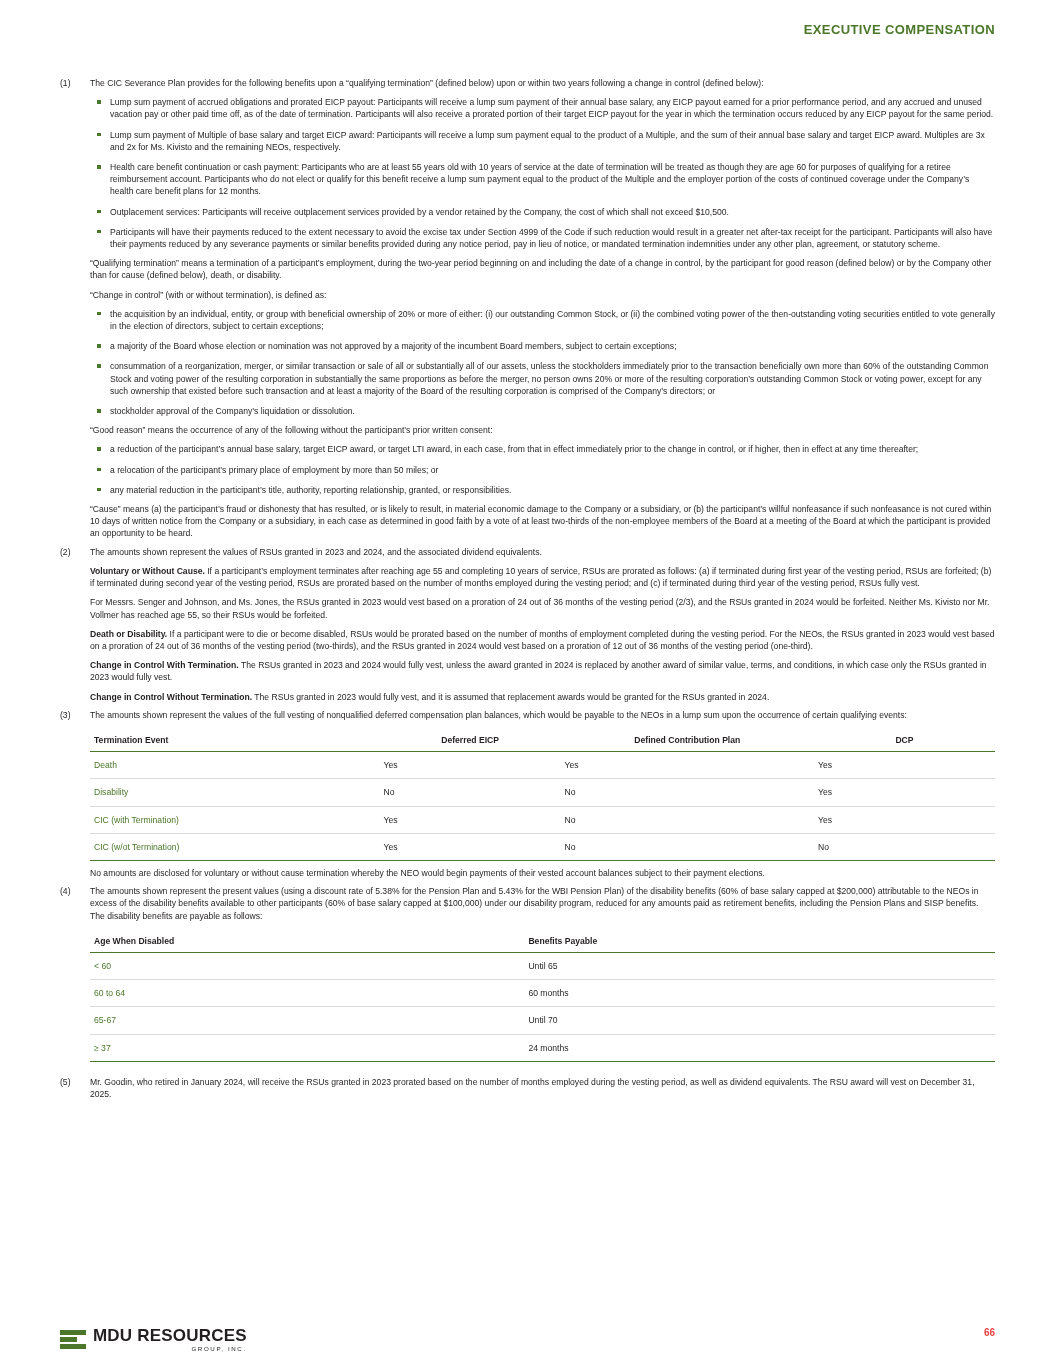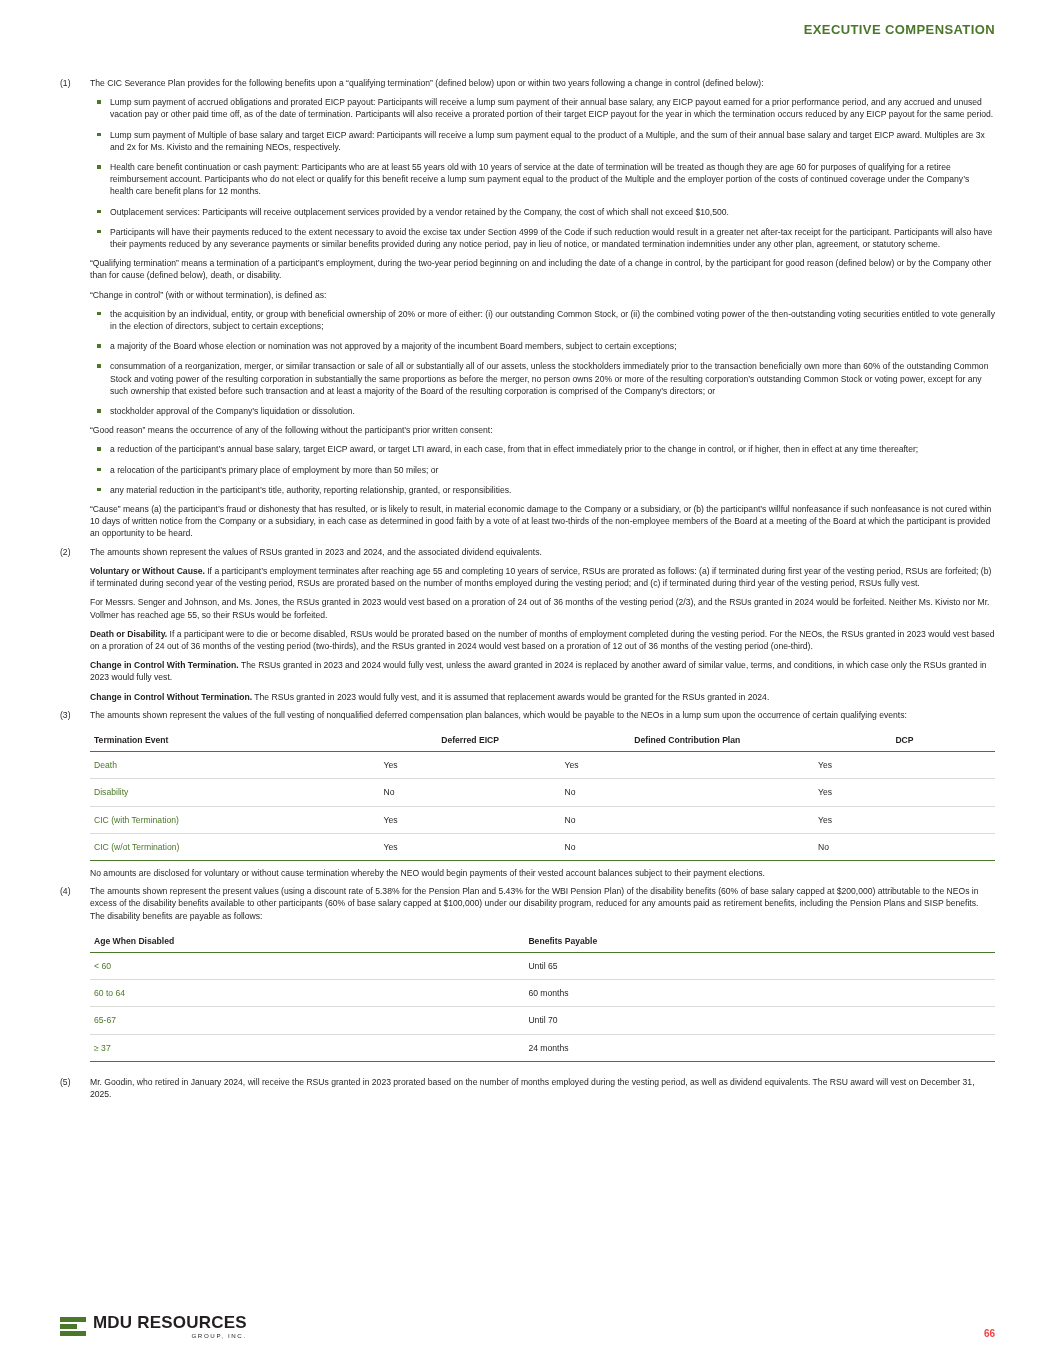--- a/index.html
+++ b/index.html
@@ -106,23 +106,22 @@
   table.data tbody tr:last-child td {
     border-bottom: 1.3px solid #4a7729;
   }
   .after-table {
     margin-top: 10px;
   }
   .footer {
     position: absolute;
     left: 60px;
     right: 60px;
-    bottom: 26px;
+    bottom: 13px;
     display: flex;
-    align-items: flex-end;
     justify-content: space-between;
   }
   .logo {
     display: flex;
     align-items: center;
     gap: 7px;
   }
   .logo-mark {
     display: flex;
     flex-direction: column;

